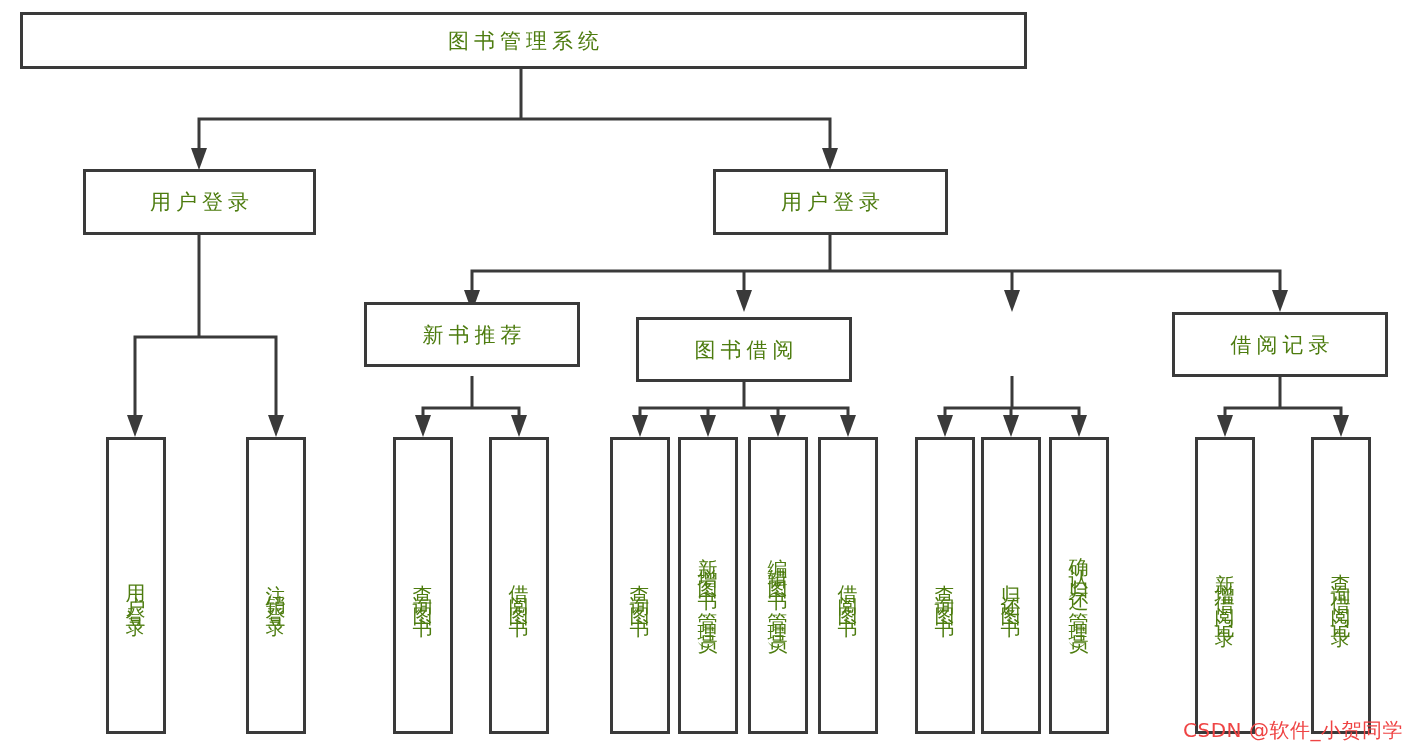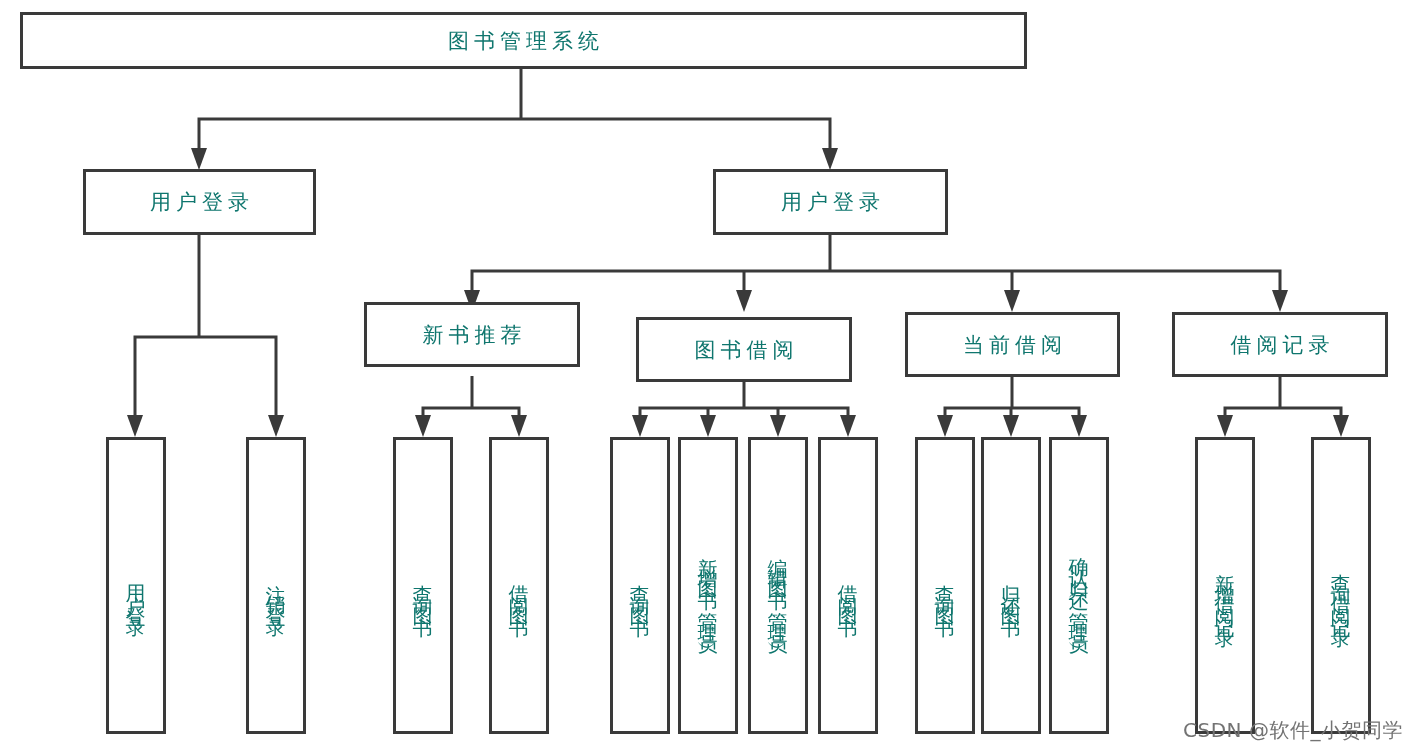--- a/index.html
+++ b/index.html
@@ -26,21 +26,21 @@
     z-index: 0;
   }
   .node {
     position: absolute;
     box-sizing: border-box;
     background: #ffffff;
     border: 3px solid #3a3a3a;
     display: flex;
     align-items: center;
     justify-content: center;
-    color: #0f766e;
+    color: #4d7c0f;
     z-index: 1;
   }
   .node .h-label {
     font-size: 21px;
     letter-spacing: 5px;
     margin-right: -5px;
     white-space: nowrap;
   }
   .node .v-label {
     writing-mode: vertical-rl;
@@ -49,21 +49,21 @@
     line-height: 1;
     letter-spacing: 11px;
     margin-bottom: -11px;
     white-space: nowrap;
   }
   .watermark {
     position: absolute;
     left: 1183px;
     top: 717px;
     font-size: 20px;
-    color: #737373;
+    color: #ef4444;
     letter-spacing: 0.5px;
     white-space: nowrap;
     z-index: 5;
   }
 </style>
 </head>
 <body>
 
 <div class="stage">
 
@@ -110,23 +110,20 @@
   <div class="node" style="left:713px; top:169px; width:235px; height:66px;">
     <span class="h-label">用户登录</span>
   </div>
 
   <div class="node" style="left:364px; top:302px; width:216px; height:65px;">
     <span class="h-label">新书推荐</span>
   </div>
   <div class="node" style="left:636px; top:317px; width:216px; height:65px;">
     <span class="h-label">图书借阅</span>
   </div>
-  <div class="node" style="left:905px; top:312px; width:215px; height:65px;">
-    <span class="h-label">当前借阅</span>
-  </div>
   <div class="node" style="left:1172px; top:312px; width:216px; height:65px;text-align:center;">
     <span class="h-label">借阅记录</span>
   </div>
 
   <div class="node" style="left:106px; top:437px; width:60px; height:297px;">
     <span class="v-label">用户登录</span>
   </div>
   <div class="node" style="left:246px; top:437px; width:60px; height:297px;">
     <span class="v-label">注销登录</span>
   </div>

